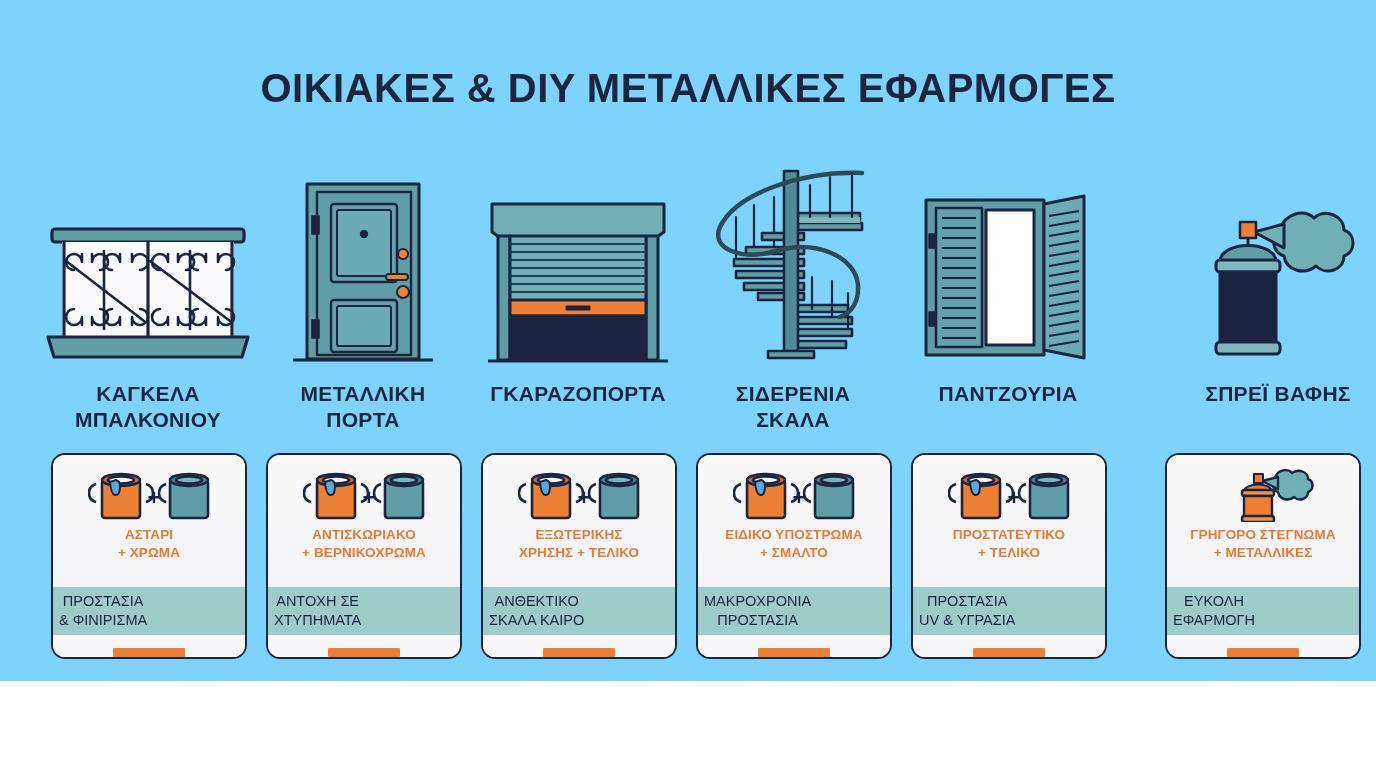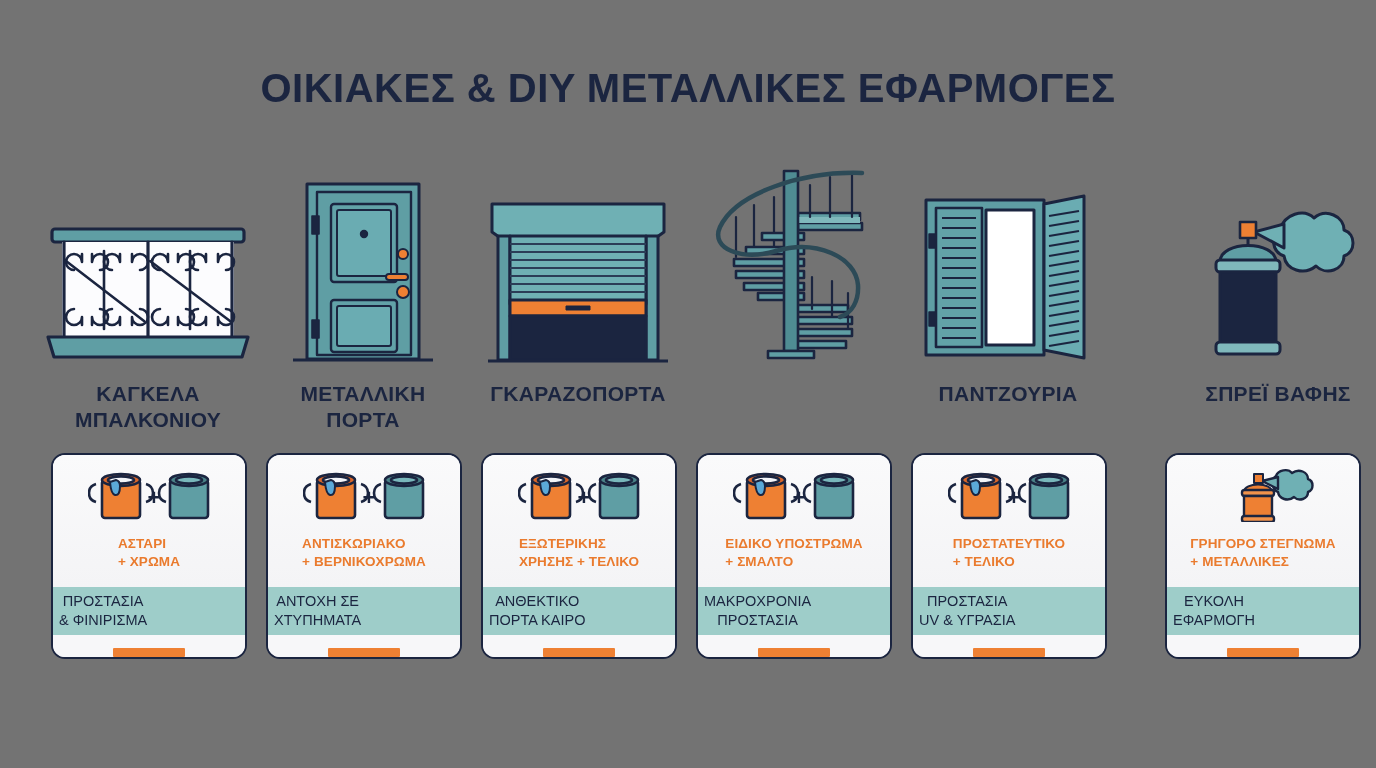--- a/index.html
+++ b/index.html
@@ -2,21 +2,21 @@
 <html><head>
 <meta charset="utf-8">
 <style>
   * { box-sizing: border-box; margin: 0; padding: 0; }
   html, body {
     width: 1376px; height: 768px;
     background: #ffffff;
     font-family: "Liberation Sans", sans-serif;
     overflow: hidden;
   }
-  #page { position: relative; width: 1376px; height: 768px; background: #737373; }
+  #page { position: relative; width: 1376px; height: 681px; background: #7dd3fc; }
 
   
   #title {
     position: absolute; top: 66px; left: 0; width: 1376px;
     text-align: center;
     font-size: 40px; font-weight: 700; letter-spacing: 0.5px;
     color: #1b2540;
     font-family: "Liberation Sans", sans-serif;
   }
 
@@ -55,22 +55,22 @@
   }
   .card-top {
     flex: 0 0 132px;
     background: linear-gradient(180deg,#fafafb 0%, #f4f4f6 100%);
     display: flex; flex-direction: column; align-items: center;
     padding-top: 12px;
   }
   .cans { height: 56px; display: flex; align-items: center; justify-content: center; }
   .cans svg { display: block; }
   .card-prod {
-    margin-top: 12px;
-    text-align: left;
+    margin-top: 3px;
+    text-align: center;
     font-size: 13.5px;
     font-weight: 700;
     line-height: 1.32;
     color: #ea7b2e;
     letter-spacing: 0.1px;
     padding: 0 5px;
   }
   .card-band {
     flex: 1 1 auto;
     background: #9ecdc9;
@@ -260,20 +260,24 @@
           </g>
 
           <rect x="78" y="6" width="14" height="180" fill="#4f8c93"></rect>
 
           <rect x="62" y="186" width="46" height="7" fill="#5f9ea4"></rect>
 
           <path d="M156 8 C96 6 30 28 14 62 C4 84 36 96 70 86" fill="none" stroke-width="4.5" stroke="#2c4a57"></path>
           <path d="M70 86 C110 74 150 92 152 120 C153 136 146 148 134 152" fill="none" stroke-width="4.5" stroke="#2c4a57"></path>
         </g>
       </svg>
+    </div>
+    <div class="item-label">
+      <span>ΣΙΔΕΡΕΝΙΑ</span><br>
+      <span>ΣΚΑΛΑ</span>
     </div>
   </div>
 
   <div class="col" style="left:900px;">
     <div class="illus">
       <svg width="185" height="175" viewBox="0 0 185 175">
         <g stroke="#1b2540" stroke-width="3" stroke-linejoin="round">
 
           <rect x="10" y="10" width="118" height="155" fill="#5f9ea4"></rect>
 
@@ -447,21 +451,21 @@
         </svg>
       </div>
       <div class="card-prod">
         <span>ΕΞΩΤΕΡΙΚΗΣ</span><br>
         <span>ΧΡΗΣΗΣ + ΤΕΛΙΚΟ</span>
       </div>
     </div>
     <div class="card-band">
       <div class="card-benefit">
         <span>ΑΝΘΕΚΤΙΚΟ</span><br>
-        <span>ΠΟΡΤΑ ΚΑΙΡΟ</span>
+        <span>ΣΚΑΛΑ ΚΑΙΡΟ</span>
       </div>
     </div>
     <div class="card-foot">
       <div class="accent-bar"></div>
     </div>
   </div>
 
   <div class="card" style="left:696px;">
     <div class="card-top">
       <div class="cans">

